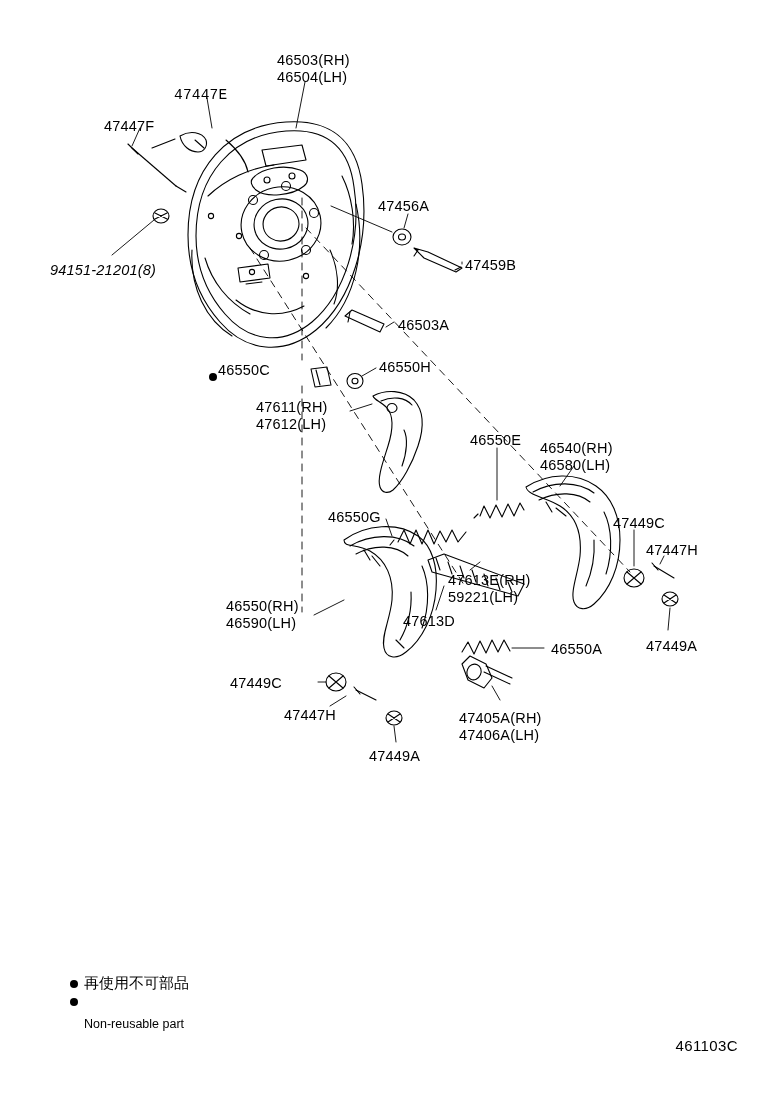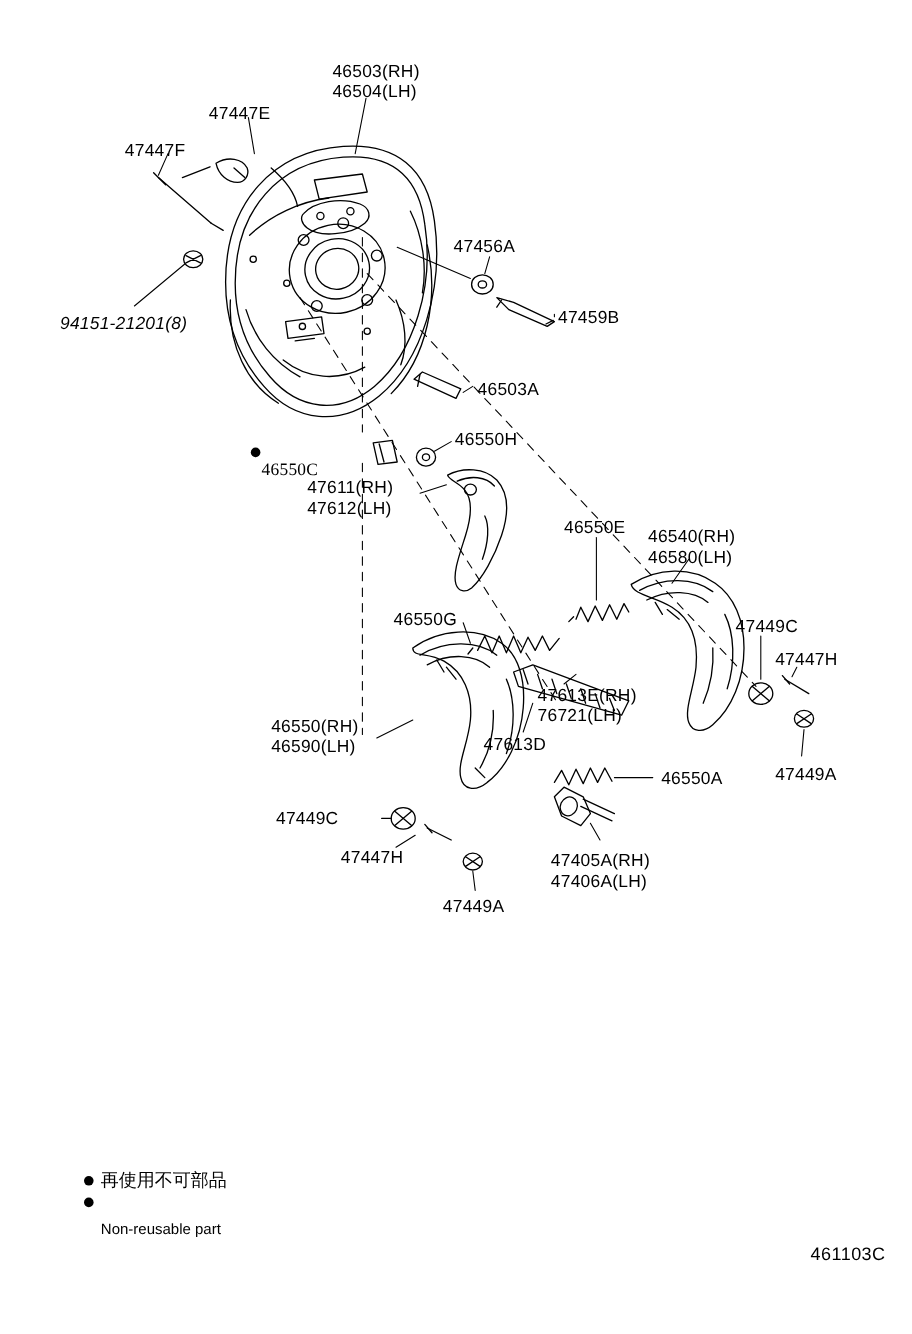--- a/index.html
+++ b/index.html
@@ -298,38 +298,38 @@
         <path d="M250 248 L466 588"></path>
         <path d="M302 198 L302 360"></path>
         <path d="M306 228 L630 572"></path>
       </g>
 
     </g>
   </svg>
 
   <div class="lbl" style="left:277px; top:52px;">46503(RH)
 46504(LH)</div>
-  <div class="lbl" style="left:174px; top:87px;">47447E</div>
+  <div class="lbl" style="left:174px; top:87px;font-family:Liberation Mono, monospace;">47447E</div>
   <div class="lbl" style="left:104px; top:118px;">47447F</div>
   <div class="lbl" style="left:378px; top:198px;text-align:right;">47456A</div>
   <div class="lbl" style="left:465px; top:257px;">47459B</div>
   <div class="lbl" style="left:50px; top:262px;font-style:italic;">94151-21201(8)</div>
   <div class="lbl" style="left:398px; top:317px;">46503A</div>
-  <div class="lbl" style="left:218px; top:384px;font-family:Liberation Serif, serif;">46550C</div>
+  <div class="lbl" style="left:218px; top:362px;">46550C</div>
   <div class="lbl" style="left:379px; top:359px;">46550H</div>
   <div class="lbl" style="left:256px; top:399px;">47611(RH)
 47612(LH)</div>
   <div class="lbl" style="left:470px; top:432px;text-align:center;">46550E</div>
   <div class="lbl" style="left:540px; top:440px;">46540(RH)
 46580(LH)</div>
   <div class="lbl" style="left:328px; top:509px;">46550G</div>
   <div class="lbl" style="left:613px; top:515px;">47449C</div>
   <div class="lbl" style="left:646px; top:542px;">47447H</div>
   <div class="lbl" style="left:448px; top:572px;">47613E(RH)
-76721(LH)</div>
+59221(LH)</div>
   <div class="lbl" style="left:226px; top:598px;">46550(RH)
 46590(LH)</div>
   <div class="lbl" style="left:403px; top:613px;">47613D</div>
   <div class="lbl" style="left:551px; top:641px;">46550A</div>
   <div class="lbl" style="left:646px; top:638px;">47449A</div>
   <div class="lbl" style="left:230px; top:675px;">47449C</div>
   <div class="lbl" style="left:284px; top:707px;">47447H</div>
   <div class="lbl" style="left:459px; top:710px;">47405A(RH)
 47406A(LH)</div>
   <div class="lbl" style="left:369px; top:748px;">47449A</div>

